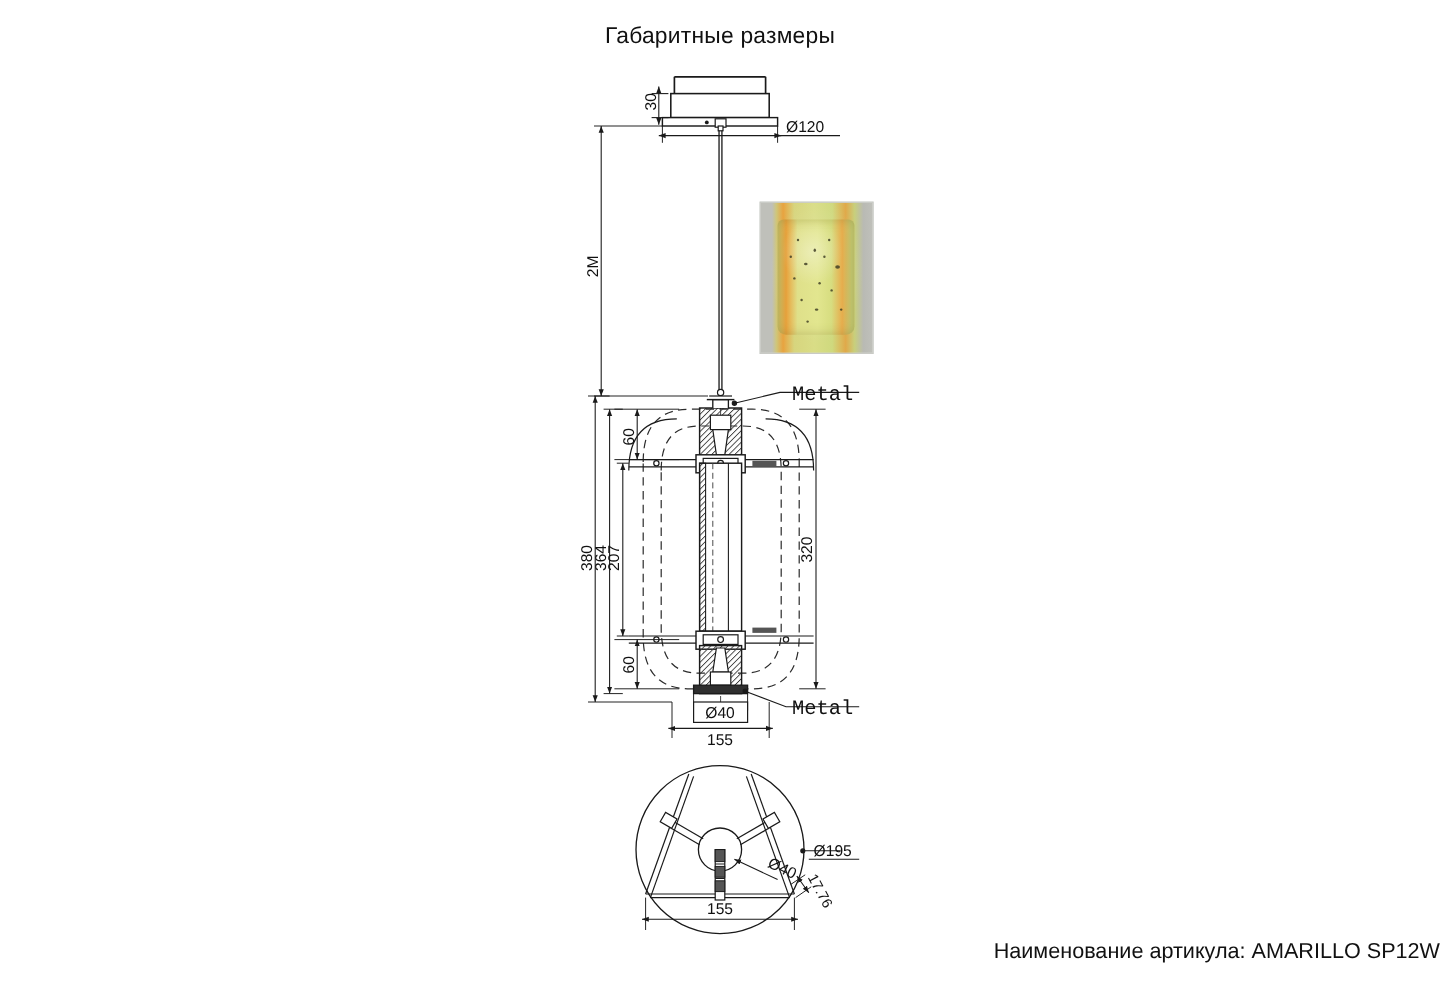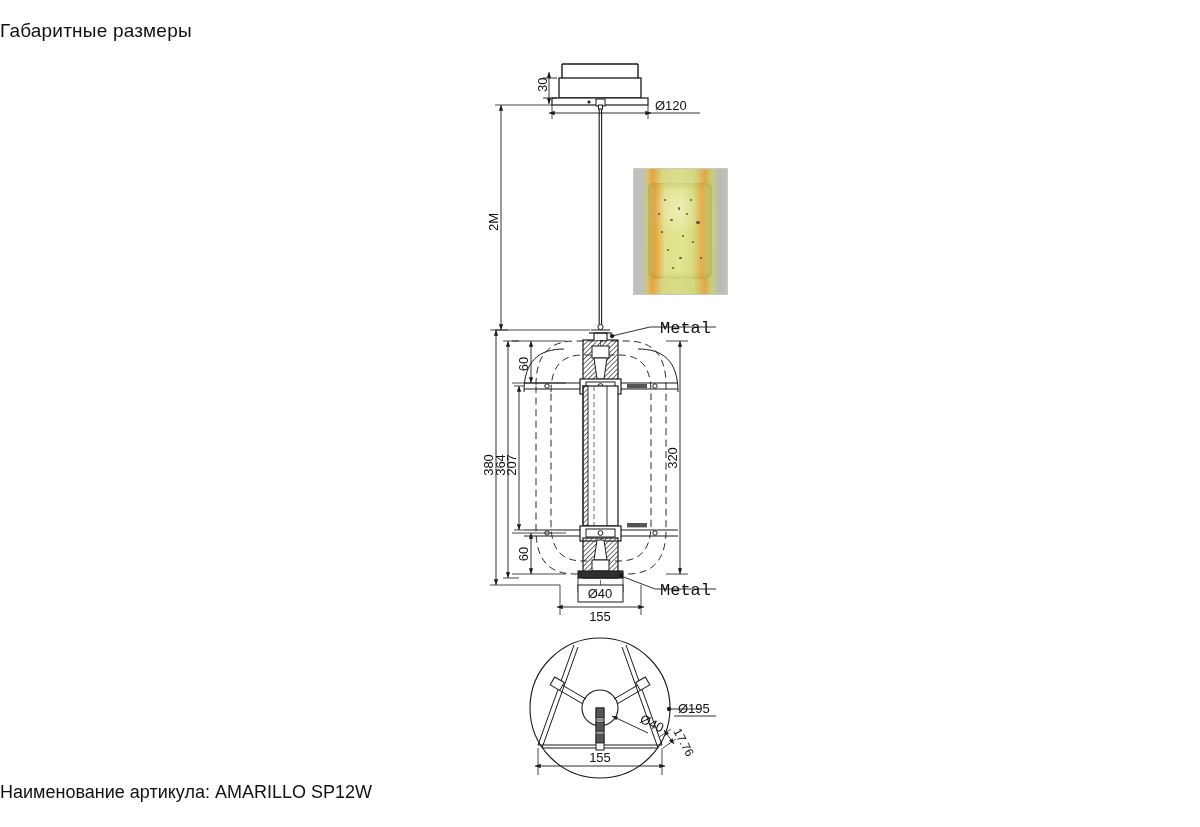--- a/index.html
+++ b/index.html
@@ -19,33 +19,33 @@
     position: relative;
     width: 1200px;
     height: 827px;
     background: #ffffff;
   }
   .title-text {
     position: absolute;
     left: 0;
     top: 20px;
     width: 1200px;
-    text-align: left;
+    text-align: center;
     font-size: 19px;
     letter-spacing: 0.2px;
     font-family: "Liberation Sans", sans-serif;
     color: #111;
     white-space: nowrap;
   }
   .caption-text {
     position: absolute;
     left: 0;
     top: 782px;
     width: 1200px;
-    text-align: left;
+    text-align: right;
     font-size: 18px;
     font-family: "Liberation Sans", sans-serif;
     color: #111;
     white-space: nowrap;
   }
   #drawing-svg {
     position: absolute;
     left: 0;
     top: 0;
   }

